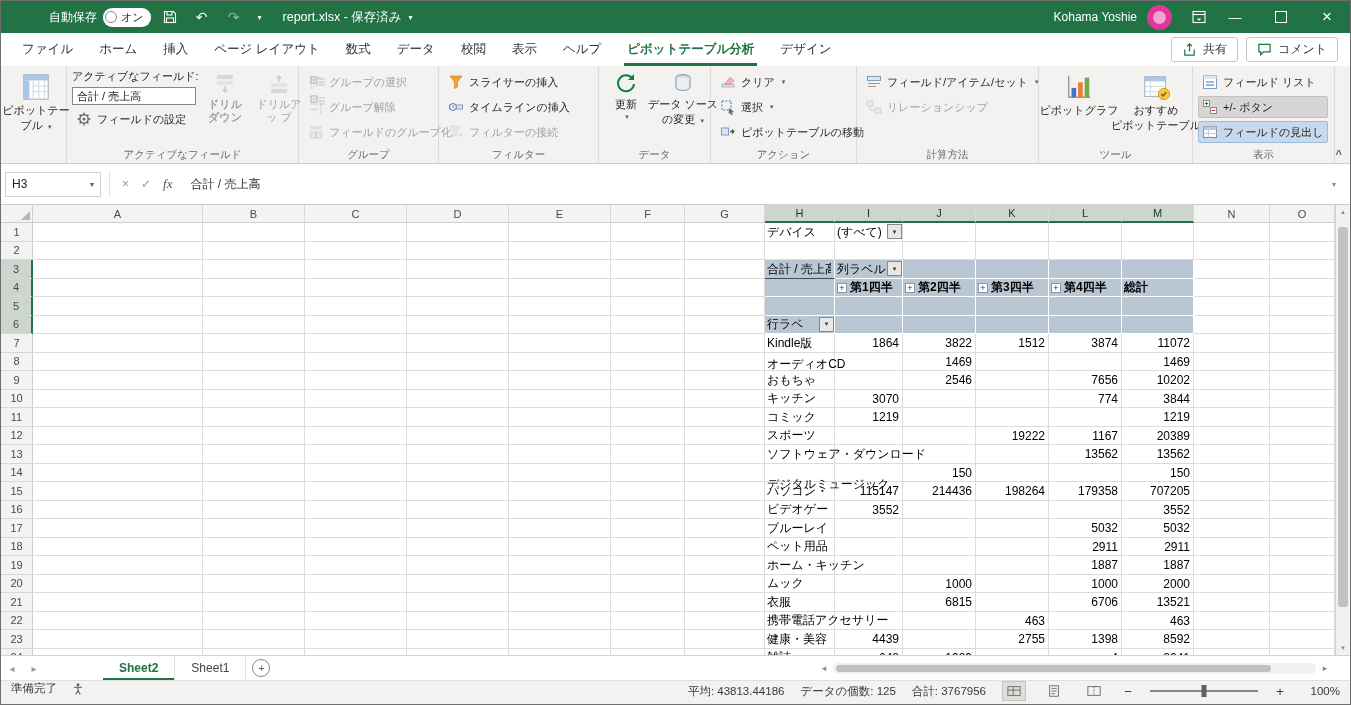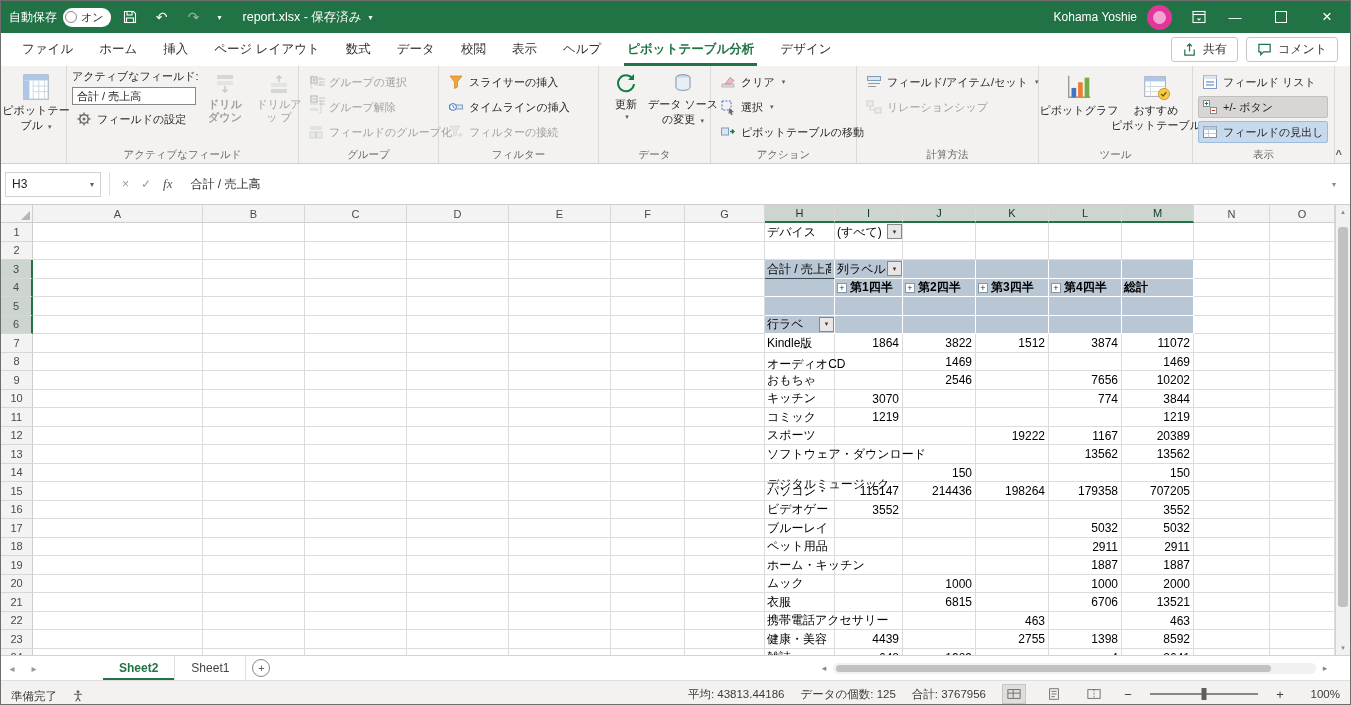--- a/index.html
+++ b/index.html
@@ -1,21 +1,21 @@
 <!DOCTYPE html>
 <html><head>
 <meta charset="utf-8">
 <style>
   html,body{margin:0;padding:0;background:#888;}
   body{width:1351px;height:705px;overflow:hidden;font-family:"Liberation Sans",sans-serif;}
   .app{width:1351px;height:705px;box-sizing:border-box;border:1px solid #6e6e6e;background:#fff;display:flex;flex-direction:column;}
 
   
   .titlebar{height:32px;flex:0 0 32px;background:#217346;display:flex;align-items:center;color:#fff;position:relative;padding-left:8px;font-size:12px;}
-  .tb-left{display:flex;align-items:center;gap:6px;}
+  .tb-left{display:flex;align-items:center;gap:6px;margin-left:40px;}
   .tb-toggle{background:#fff;border-radius:9px;height:17px;display:inline-flex;align-items:center;padding:1px 7px 1px 2px;gap:4px;color:#323130;font-size:11px;cursor:pointer;}
   .tb-knob{width:12px;height:12px;border-radius:50%;background:#fff;border:1px solid #8a8886;box-sizing:border-box;}
   .tb-btn{width:26px;height:26px;display:flex;align-items:center;justify-content:center;font-size:14px;}
   .tb-btn.dim{opacity:.5;}
   .tb-qat-chev{font-size:8px;width:14px;}
   .tb-title{margin-left:16px;display:flex;gap:7px;align-items:center;font-size:12.5px;white-space:nowrap;}
   .tb-title .chev9{font-size:8px;}
   .tb-search{position:absolute;left:50%;top:4px;transform:translateX(-50%);width:358px;height:23px;background:rgba(255,255,255,.55);border-radius:3px;display:flex;align-items:center;gap:8px;padding-left:10px;color:#173125;font-size:12px;box-sizing:border-box;}
   .tb-right{margin-left:auto;display:flex;align-items:center;height:100%;}
   .tb-user{font-size:12px;margin-right:10px;white-space:nowrap;}
@@ -112,21 +112,21 @@
   .ts-tab.active{color:#217346;font-weight:700;}
   .ts-tab.active::after{content:'';position:absolute;left:0;right:0;bottom:0;height:2px;background:#217346;}
   .ts-add{width:30px;display:flex;align-items:center;justify-content:center;cursor:pointer;}
   .ts-add-circ{width:16px;height:16px;border:1px solid #8a8886;border-radius:50%;display:flex;align-items:center;justify-content:center;font-size:11px;color:#605e5c;line-height:1;}
   .hscroll{margin-left:auto;display:flex;align-items:center;width:515px;padding-right:18px;gap:2px;}
   .hs-arrow{color:#8a8886;font-size:9px;width:14px;text-align:center;cursor:pointer;}
   .hs-track{flex:1;height:11px;background:#f1f1f1;position:relative;border-radius:5px;}
   .hs-thumb{position:absolute;left:3px;top:2px;height:7px;width:90%;background:#c1c1c1;border-radius:4px;cursor:pointer;}
 
   
-  .statusbar{height:24px;flex:0 0 24px;background:#f3f2f1;border-top:1px solid #e1dfdd;display:flex;align-items:flex-end;font-size:11.5px;color:#3b3a39;padding:0 10px;gap:12px;box-sizing:border-box;}
+  .statusbar{height:24px;flex:0 0 24px;background:#f3f2f1;border-top:1px solid #e1dfdd;display:flex;align-items:flex-start;font-size:11.5px;color:#3b3a39;padding:0 10px;gap:12px;box-sizing:border-box;}
   .sb-icon{width:18px;height:16px;display:flex;align-items:center;justify-content:center;cursor:pointer;}
   .sb-right{margin-left:auto;display:flex;align-items:center;gap:16px;}
   .sb-view{width:22px;height:18px;display:flex;align-items:center;justify-content:center;cursor:pointer;border:1px solid transparent;}
   .sb-view.active{background:#e0deda;border-color:#c8c6c4;}
   .sb-zbtn{font-size:13px;color:#3b3a39;cursor:pointer;width:12px;text-align:center;}
   .sb-slider{width:108px;height:2px;background:#8a8886;position:relative;cursor:pointer;}
   .sb-knob{position:absolute;left:50%;top:-5px;width:5px;height:12px;background:#605e5c;transform:translateX(-50%);}
   .sb-zoom{width:38px;text-align:right;cursor:pointer;}
 </style>
 </head>

